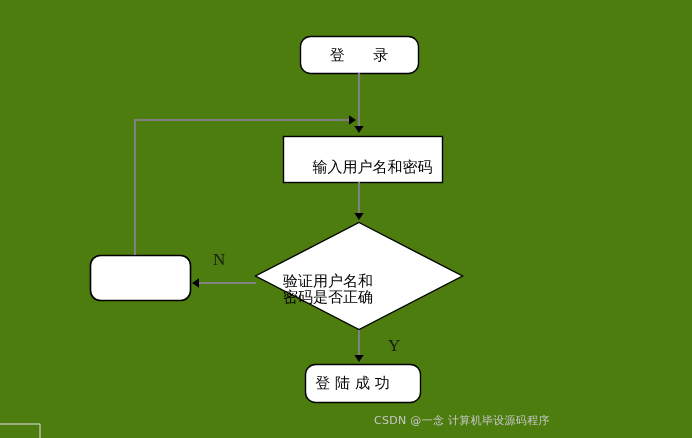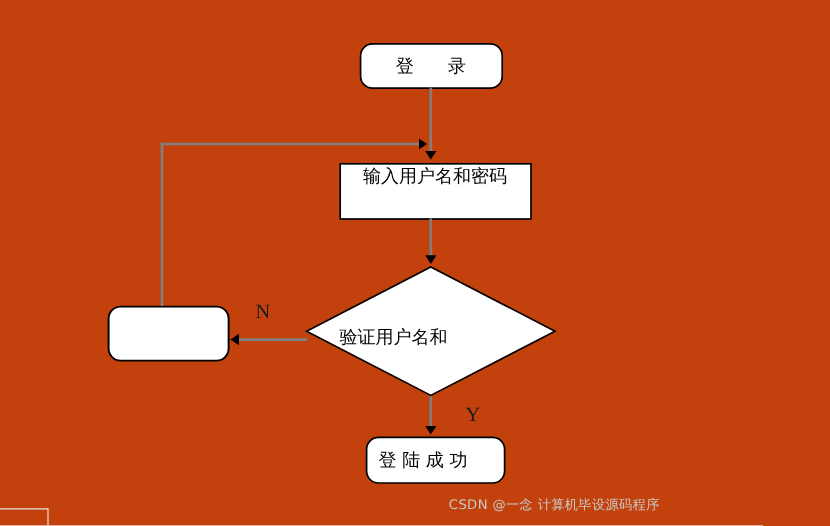--- a/index.html
+++ b/index.html
@@ -7,21 +7,21 @@
     padding: 0;
     background: #ffffff;
   }
   body {
     font-family: "Liberation Sans", sans-serif;
   }
   #canvas {
     position: relative;
     width: 692px;
     height: 438px;
-    background: #c2410c;
+    background: #4d7c0f;
     overflow: hidden;
   }
   #flow-svg {
     position: absolute;
     left: 0;
     top: 0;
     width: 692px;
     height: 438px;
   }
   .node-label {
@@ -114,24 +114,25 @@
       <line x1="359" y1="330" x2="359" y2="358" stroke="#808080" stroke-width="2.2" marker-end="url(#arrow-down)"></line>
     </g>
 
     <g>
       <path d="M135,255 L135,120 L352,120" fill="none" stroke="#808080" stroke-width="2.2" marker-end="url(#arrow-right)"></path>
     </g>
   </svg>
 
   <div class="node-label cjk" style="left:300px; top:36px; width:118px; height:37px;">登      录</div>
 
-  <div class="node-label cjk" style="left:283px; top:124px; width:159px; height:46px;">输入用户名和密码</div>
+  <div class="node-label cjk" style="left:283px; top:144px; width:159px; height:46px;padding-left:10px;">输入用户名和密码</div>
 
   <div class="node-label cjk" style="left:283px; top:258px; width:152px; height:22px; justify-content:flex-start;margin-top:12px;">验证用户名和</div>
 
+  <div class="node-label cjk" style="left:283px; top:286px; width:152px; height:22px; justify-content:flex-start;">密码是否正确</div>
 
 
   <div class="node-label cjk" style="left:295px; top:364px; width:115px; height:38px;">登 陆 成 功</div>
 
   <div class="edge-label" style="left:213px; top:251px;">N</div>
 
   <div class="edge-label" style="left:388px; top:337px;">Y</div>
 
   <div class="watermark" style="left:374px; top:412px;">CSDN @一念 计算机毕设源码程序</div>
 

